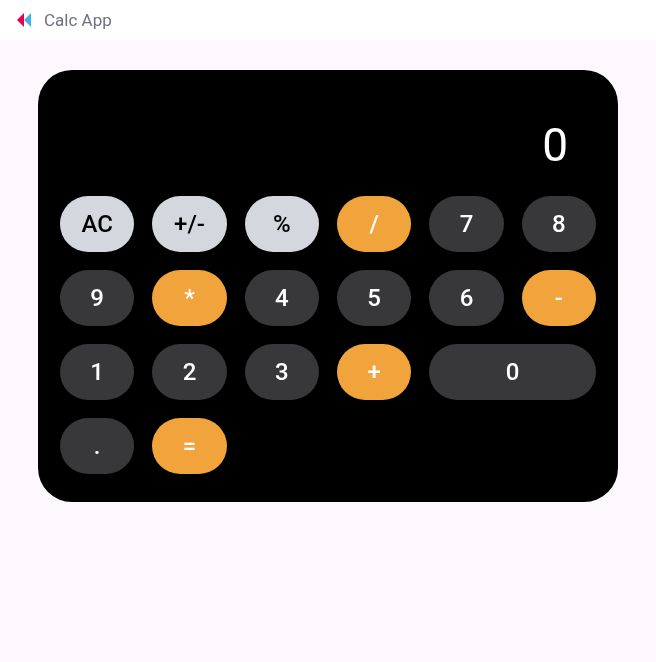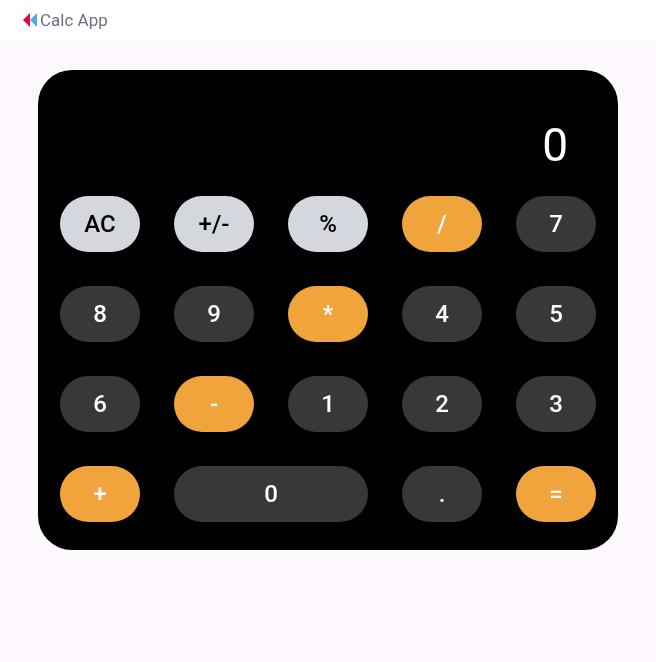--- a/index.html
+++ b/index.html
@@ -10,22 +10,22 @@
     body {
       font-family: -apple-system, BlinkMacSystemFont, "Segoe UI", Roboto, Helvetica, Arial, sans-serif;
       background: #fdf8fe;
       width: 656px;
       height: 662px;
       overflow: hidden;
     }
     .header {
       display: flex;
       align-items: center;
-      gap: 0;
-      padding: 10px 20px;
+      gap: 10px;
+      padding: 10px 14px;
       background: #fff;
     }
     .header-icon {
       width: 20px;
       height: 20px;
       display: flex;
       align-items: center;
       justify-content: center;
     }
     .header-title {
@@ -42,22 +42,22 @@
     }
     .display {
       color: #fff;
       font-size: 46px;
       font-weight: 400;
       text-align: right;
       padding: 20px 28px 24px 20px;
     }
     .keypad {
       display: grid;
-      grid-template-columns: repeat(5, 1fr);
-      gap: 34px;
+      grid-template-columns: repeat(6, 1fr);
+      gap: 18px;
     }
     .btn {
       border: none;
       border-radius: 999px;
       height: 56px;
       font-size: 24px;
       font-weight: 500;
       cursor: pointer;
       display: flex;
       align-items: center;

